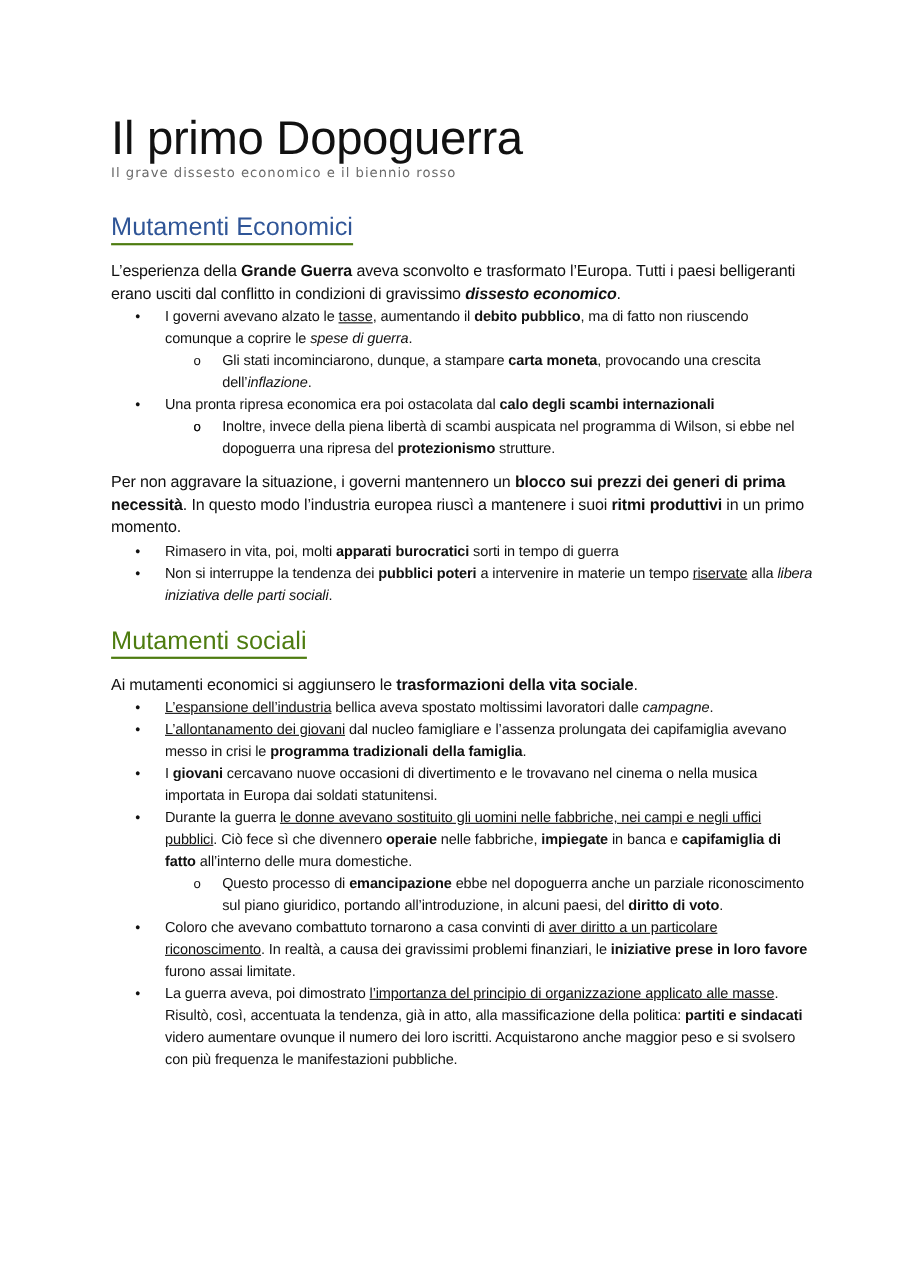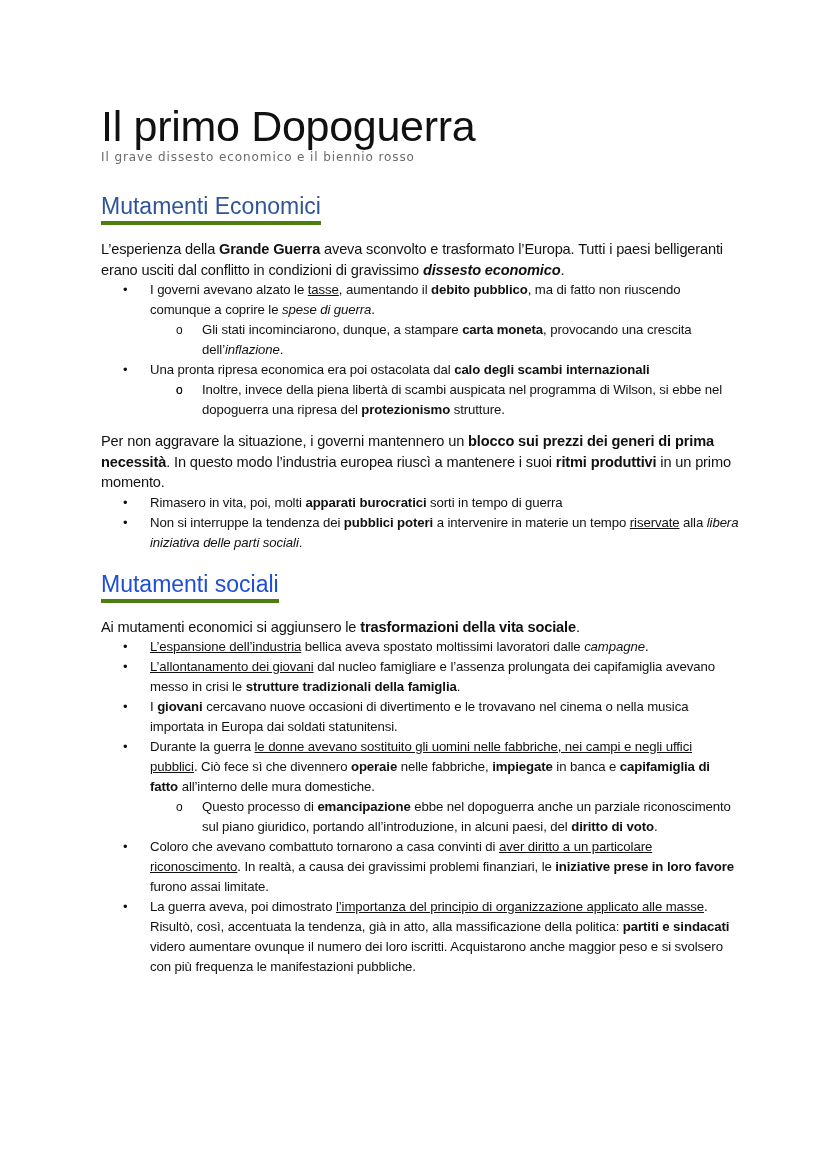--- a/index.html
+++ b/index.html
@@ -17,21 +17,21 @@
   }
   .doc-subtitle {
     font-family: "DejaVu Sans", sans-serif;
     font-size: 12px; color: #6a6a6a; letter-spacing: 0.9px;
     margin: 0 0 0 0; line-height: 18px;
   }
   .section-heading {
     font-family: "Liberation Sans", sans-serif;
     font-size: 23px; color: #2f5597; font-weight: normal;
     margin: 0; line-height: 28px; display: inline-block;
-    border-bottom: 4px solid #4d7c0f; padding-bottom: 1px;
+    border-bottom: 2px solid #4d7c0f; padding-bottom: 1px;
   }
   .h-econ { margin-top: 26px; }
   .h-soc { margin-top: 17px; }
   .para {
     font-size: 14.6px; line-height: 20.5px; margin: 0;
     letter-spacing: -0.15px;
   }
   .para.lead { margin-top: 14px; }
   .para.gap { margin-top: 11px; }
   ul.l1, ul.l2 { list-style: none; margin: 0; padding: 0; }
@@ -65,23 +65,23 @@
               <li><span class="bullet">o</span><span>Gli stati incominciarono, dunque, a stampare </span><span class="b">carta moneta</span><span>, provocando una crescita dell’</span><span class="i">inflazione</span><span>.</span></li>
             </ul></li>
           <li><span class="bullet">•</span><span>Una pronta ripresa economica era poi ostacolata dal </span><span class="b">calo degli scambi internazionali</span><ul class="l2">
               <li><span class="bullet">o</span></li>
               <li><span class="bullet">o</span><span>Inoltre, invece della piena libertà di scambi auspicata nel programma di Wilson, si ebbe nel dopoguerra una ripresa del </span><span class="b">protezionismo</span><span> strutture.</span></li>
             </ul></li>
         </ul><p class="para gap"><span>Per non aggravare la situazione, i governi mantennero un </span><span class="b">blocco sui prezzi dei generi di prima necessità</span><span>. In questo modo l’industria europea riuscì a mantenere i suoi </span><span class="b">ritmi produttivi</span><span> in un primo momento.</span></p><ul class="l1">
           <li><span class="bullet">•</span><span>Rimasero in vita, poi, molti </span><span class="b">apparati burocratici</span><span> sorti in tempo di guerra</span></li>
           <li><span class="bullet">•</span><span>Non si interruppe la tendenza dei </span><span class="b">pubblici poteri</span><span> a intervenire in materie un tempo </span><span class="u">riservate</span><span> alla </span><span class="i">libera iniziativa delle parti sociali</span><span>.</span></li>
         </ul></section>
-      <section><h2 class="section-heading h-soc" style="color: #1d4ed8;">Mutamenti sociali</h2><p class="para lead"><span>Ai mutamenti economici si aggiunsero le </span><span class="b">trasformazioni della vita sociale</span><span>.</span></p><ul class="l1">
+      <section><h2 class="section-heading h-soc" style="color: #4d7c0f;">Mutamenti sociali</h2><p class="para lead"><span>Ai mutamenti economici si aggiunsero le </span><span class="b">trasformazioni della vita sociale</span><span>.</span></p><ul class="l1">
           <li><span class="bullet">•</span><span class="u">L’espansione dell’industria</span><span> bellica aveva spostato moltissimi lavoratori dalle </span><span class="i">campagne</span><span>.</span></li>
-          <li><span class="bullet">•</span><span class="u">L’allontanamento dei giovani</span><span> dal nucleo famigliare e l’assenza prolungata dei capifamiglia avevano messo in crisi le </span><span class="b">strutture tradizionali della famiglia</span><span>.</span></li>
+          <li><span class="bullet">•</span><span class="u">L’allontanamento dei giovani</span><span> dal nucleo famigliare e l’assenza prolungata dei capifamiglia avevano messo in crisi le </span><span class="b">programma tradizionali della famiglia</span><span>.</span></li>
           <li><span class="bullet">•</span><span>I </span><span class="b">giovani</span><span> cercavano nuove occasioni di divertimento e le trovavano nel cinema o nella musica importata in Europa dai soldati statunitensi.</span></li>
           <li><span class="bullet">•</span><span>Durante la guerra </span><span class="u">le donne avevano sostituito gli uomini nelle fabbriche, nei campi e negli uffici pubblici</span><span>. Ciò fece sì che divennero </span><span class="b">operaie</span><span> nelle fabbriche, </span><span class="b">impiegate</span><span> in banca e </span><span class="b">capifamiglia di fatto</span><span> all’interno delle mura domestiche.</span><ul class="l2">
               <li><span class="bullet">o</span><span>Questo processo di </span><span class="b">emancipazione</span><span> ebbe nel dopoguerra anche un parziale riconoscimento sul piano giuridico, portando all’introduzione, in alcuni paesi, del </span><span class="b">diritto di voto</span><span>.</span></li>
             </ul></li>
           <li><span class="bullet">•</span><span>Coloro che avevano combattuto tornarono a casa convinti di </span><span class="u">aver diritto a un particolare riconoscimento</span><span>. In realtà, a causa dei gravissimi problemi finanziari, le </span><span class="b">iniziative prese in loro favore</span><span> furono assai limitate.</span></li>
           <li><span class="bullet">•</span><span>La guerra aveva, poi dimostrato </span><span class="u">l’importanza del principio di organizzazione applicato alle masse</span><span>. Risultò, così, accentuata la tendenza, già in atto, alla massificazione della politica: </span><span class="b">partiti e sindacati</span><span> videro aumentare ovunque il numero dei loro iscritti. Acquistarono anche maggior peso e si svolsero con più frequenza le manifestazioni pubbliche.</span></li>
         </ul></section>
     </div>
 </div>
 

